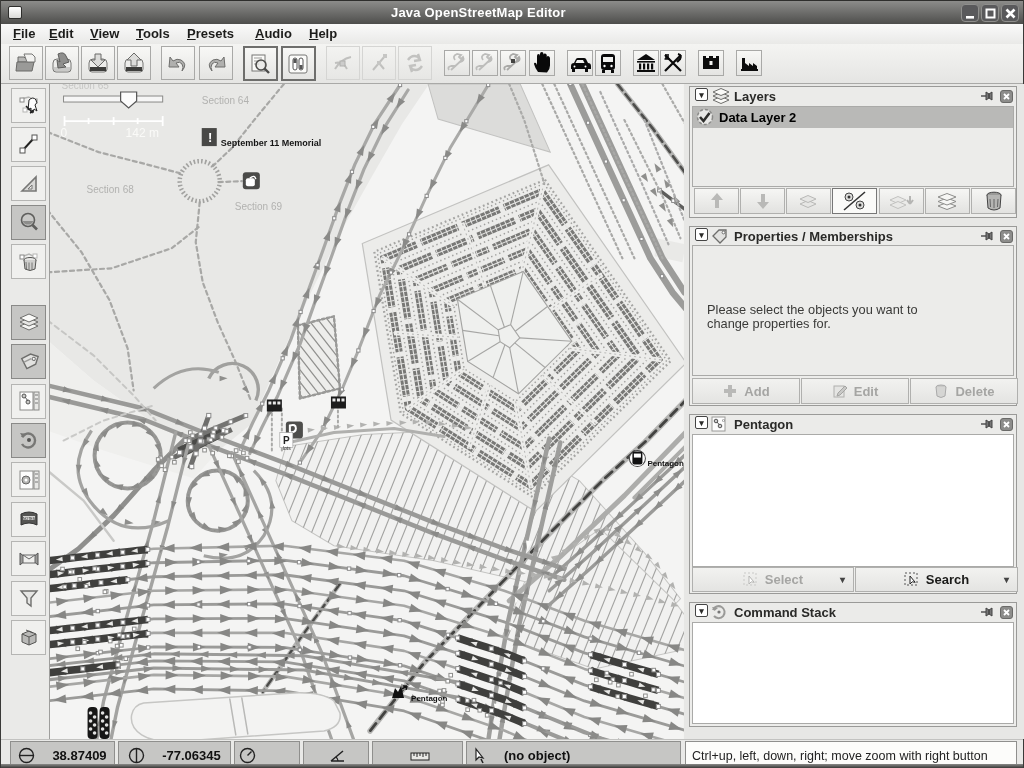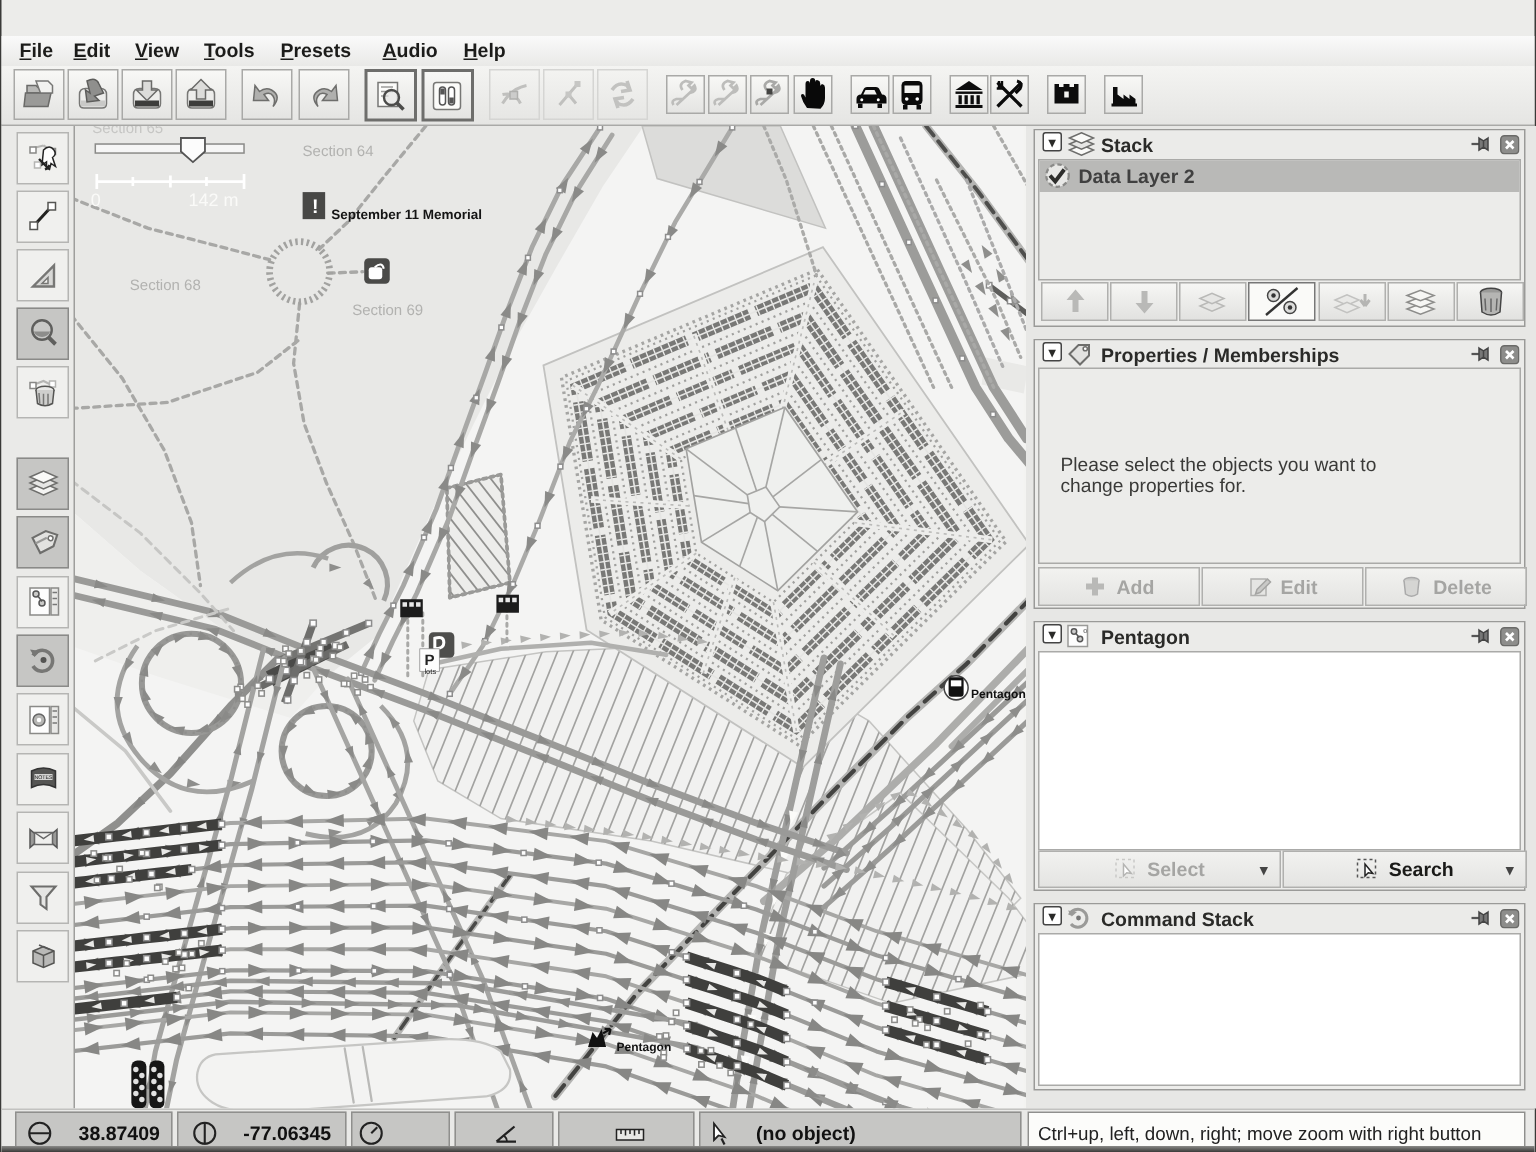--- a/index.html
+++ b/index.html
@@ -22,38 +22,57 @@
 #dock{position:absolute;left:683px;top:84px;width:341px;height:655px;background:#e7e7e5}
 .panel{position:absolute;left:5px;width:328px;background:#ededeb;border:1px solid #9a9a98}
 .ph{position:absolute;left:0;top:0;width:100%;height:19px;background:#ebebe9;font-size:13px;font-weight:bold;color:#2a2a28}
 .ph .collapse{position:absolute;left:5px;top:1px;width:13px;height:13px;border:1px solid #444;background:#fff;font-size:9px;line-height:12px;text-align:center;border-radius:2px}
 .picon{position:absolute;left:21px;top:1px}
 .ptitle{position:absolute;left:44px;top:2px}
 .pin{position:absolute;right:20px;top:3px}
 .pclose{position:absolute;right:3px;top:3px}
 .plist{position:absolute;left:2px;right:2px;background:#ececea;border:1px solid #aaaaa8}
 .pwhite{position:absolute;left:2px;right:2px;background:#ffffff;border:1px solid #aaaaa8}
-.lrow{position:absolute;left:0;top:0;width:100%;height:21px;background:#b9b9b7;font-size:13px;font-weight:bold;color:#404040}
+.lrow{position:absolute;left:0;top:0;width:100%;height:21px;background:#b9b9b7;font-size:13px;font-weight:bold;color:#000000}
 .lrow svg{position:absolute;left:2px;top:1px}
 .lrow span{position:absolute;left:26px;top:3px}
 .lybrow{position:absolute;left:2px;bottom:2px;height:27px;right:2px}
 .lyb{position:absolute;top:0;width:45px;height:26px;background:linear-gradient(#f6f6f4,#e2e2e0);border:1px solid #b0b0ae;display:flex;align-items:center;justify-content:center}
 .lyb.on{border:1.6px solid #777;background:#fafaf8}
 .pmsg{position:absolute;left:14px;top:57px;width:245px;font-size:12.8px;font-weight:normal;color:#3a3a38;line-height:14px}
 .btnrow{position:absolute;left:1px;right:1px;bottom:1px;height:26px}
 .pbtn{position:absolute;top:0;height:100%;background:linear-gradient(#f2f2f0,#e4e4e2);border:1px solid #b0b0ae;display:flex;align-items:center;justify-content:center;gap:6px;font-size:13px;font-weight:bold;color:#a5a5a3}
 .pbtn.dark{color:#1a1a18}
 .pbtn .dd{position:absolute;right:8px;color:#444;font-size:10px}
 #status{position:absolute;left:0;top:739px;width:100%;height:29px;background:#e9e9e7;border-top:1px solid #c2c2c0}
 .scell{position:absolute;top:1px;height:29px;background:#c6c6c4;border:1px solid #8f8f8d;display:flex;align-items:center;gap:17px;padding-left:4px;font-size:13px;color:#111}
 .scell.help{background:#fcfcfa;font-size:12.5px;font-weight:normal;color:#222;padding-left:6px}
 #bframe{position:absolute;left:0;bottom:0;width:100%;height:4px;background:linear-gradient(#8a8a88,#3a3a38)}
 </style></head>
 <body>
 <div id="win">
+<div id="title">
+      <div id="ticon"></div>
+      <span class="t">Java OpenStreetMap Editor</span>
+<div class="wbtn" style="left:960px">
+        <svg width="13" height="13" viewBox="0 0 13 13">
+          <rect x="2" y="9" width="8" height="2.6" fill="#fff"></rect>
+        </svg>
+      </div>
+<div class="wbtn" style="left:980px">
+        <svg width="13" height="13" viewBox="0 0 13 13">
+          <rect x="2.5" y="2.5" width="8" height="8" fill="none" stroke="#fff" stroke-width="2"></rect>
+        </svg>
+      </div>
+<div class="wbtn" style="left:999.5px">
+        <svg width="13" height="13" viewBox="0 0 13 13">
+          <path d="M2.5 2.5 l8 8 m0 -8 l-8 8" stroke="#fff" stroke-width="2.6"></path>
+        </svg>
+      </div>
+</div>
 <div id="menu">
 <span style="left:12px"><u>F</u>ile</span>
       <span style="left:48px"><u>E</u>dit</span>
       <span style="left:89px"><u>V</u>iew</span>
       <span style="left:135px"><u>T</u>ools</span>
       <span style="left:186px"><u>P</u>resets</span>
       <span style="left:254px"><u>A</u>udio</span>
       <span style="left:308px"><u>H</u>elp</span>
 </div>
 <div id="tbar">
@@ -1524,21 +1543,21 @@
 <div class="panel" style="top:2px;height:132px">
  <div class="ph">
           <span class="collapse">▾</span>
           <span class="picon"><svg width="20" height="16" viewBox="0 0 20 16">
               <g stroke="#6e6e6c" fill="#fafaf8">
                 <path d="M2 12 l8 -3.5 l8 3.5 l-8 3.5 z"></path>
                 <path d="M2 8 l8 -3.5 l8 3.5 l-8 3.5 z" fill="#e6e6e4"></path>
                 <path d="M2 4 l8 -3.5 l8 3.5 l-8 3.5 z"></path>
               </g>
             </svg></span>
-          <span class="ptitle">Stack</span>
+          <span class="ptitle">Layers</span>
           <span class="pin"><svg width="16" height="12" viewBox="0 0 16 12">
               <path d="M1 6 h5" stroke="#555" stroke-width="1.5"></path>
               <path d="M6 2 l3 2 v4 l-3 2 z M12 2 l-3 2 v4 l3 2 z" fill="#777" stroke="#444"></path>
             </svg></span>
           <span class="pclose"><svg width="13" height="13" viewBox="0 0 13 13">
               <rect x="0.5" y="0.5" width="12" height="12" rx="2.5" fill="#8d8d8b" stroke="#6a6a68"></rect>
               <path d="M4 4 l5 5 m0 -5 l-5 5" stroke="#fff" stroke-width="1.8"></path>
             </svg></span>
         </div>
  <div class="plist" style="top:19px;bottom:30px">

